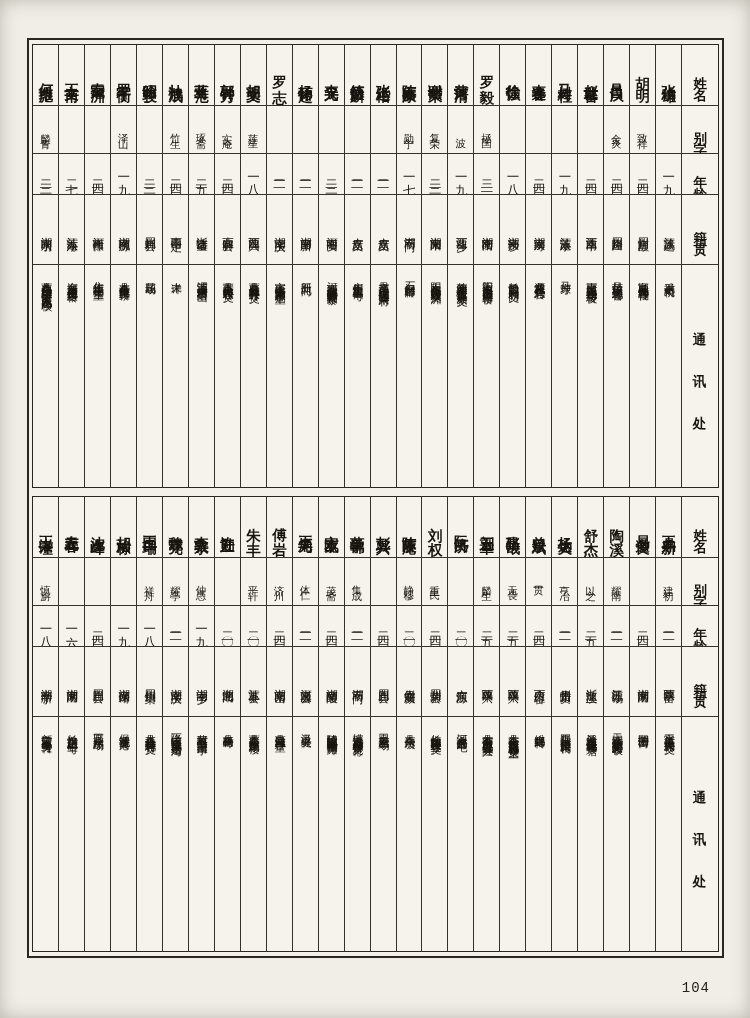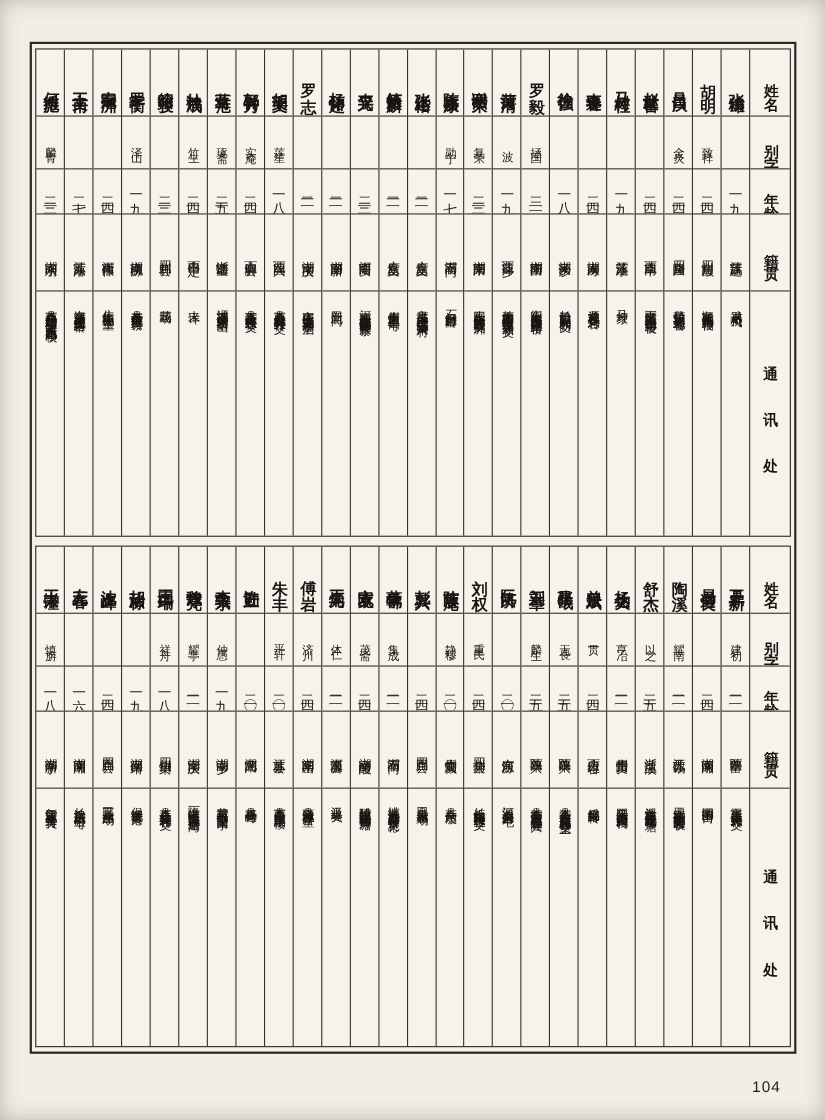--- a/index.html
+++ b/index.html
@@ -66,21 +66,21 @@
   .contact span { letter-spacing:1px; line-height:12px; max-height:96%; }
   
   .hdr { font-weight:bold; }
   .hdr span { font-size:13.5px; letter-spacing:0; }
   .hdr span.two { letter-spacing:12px; margin-top:4px; }
   .contact-hdr { align-items:center; padding-top:0; }
   .contact-hdr span { letter-spacing:42px; margin-top:16px; font-size:13.5px; }
   .page-number {
     position:absolute; right:40px; bottom:22px;
     font-size:14px; color:#23201b;
-    font-family:Liberation Sans, sans-serif;
+    font-family:Liberation Mono, monospace;
     letter-spacing:1px;
     margin-left:48px;
   }
 </style>
 </head>
 <body>
 
 <div class="sheet">
   <div class="frame">
     <div class="dir-table" id="table-top">

